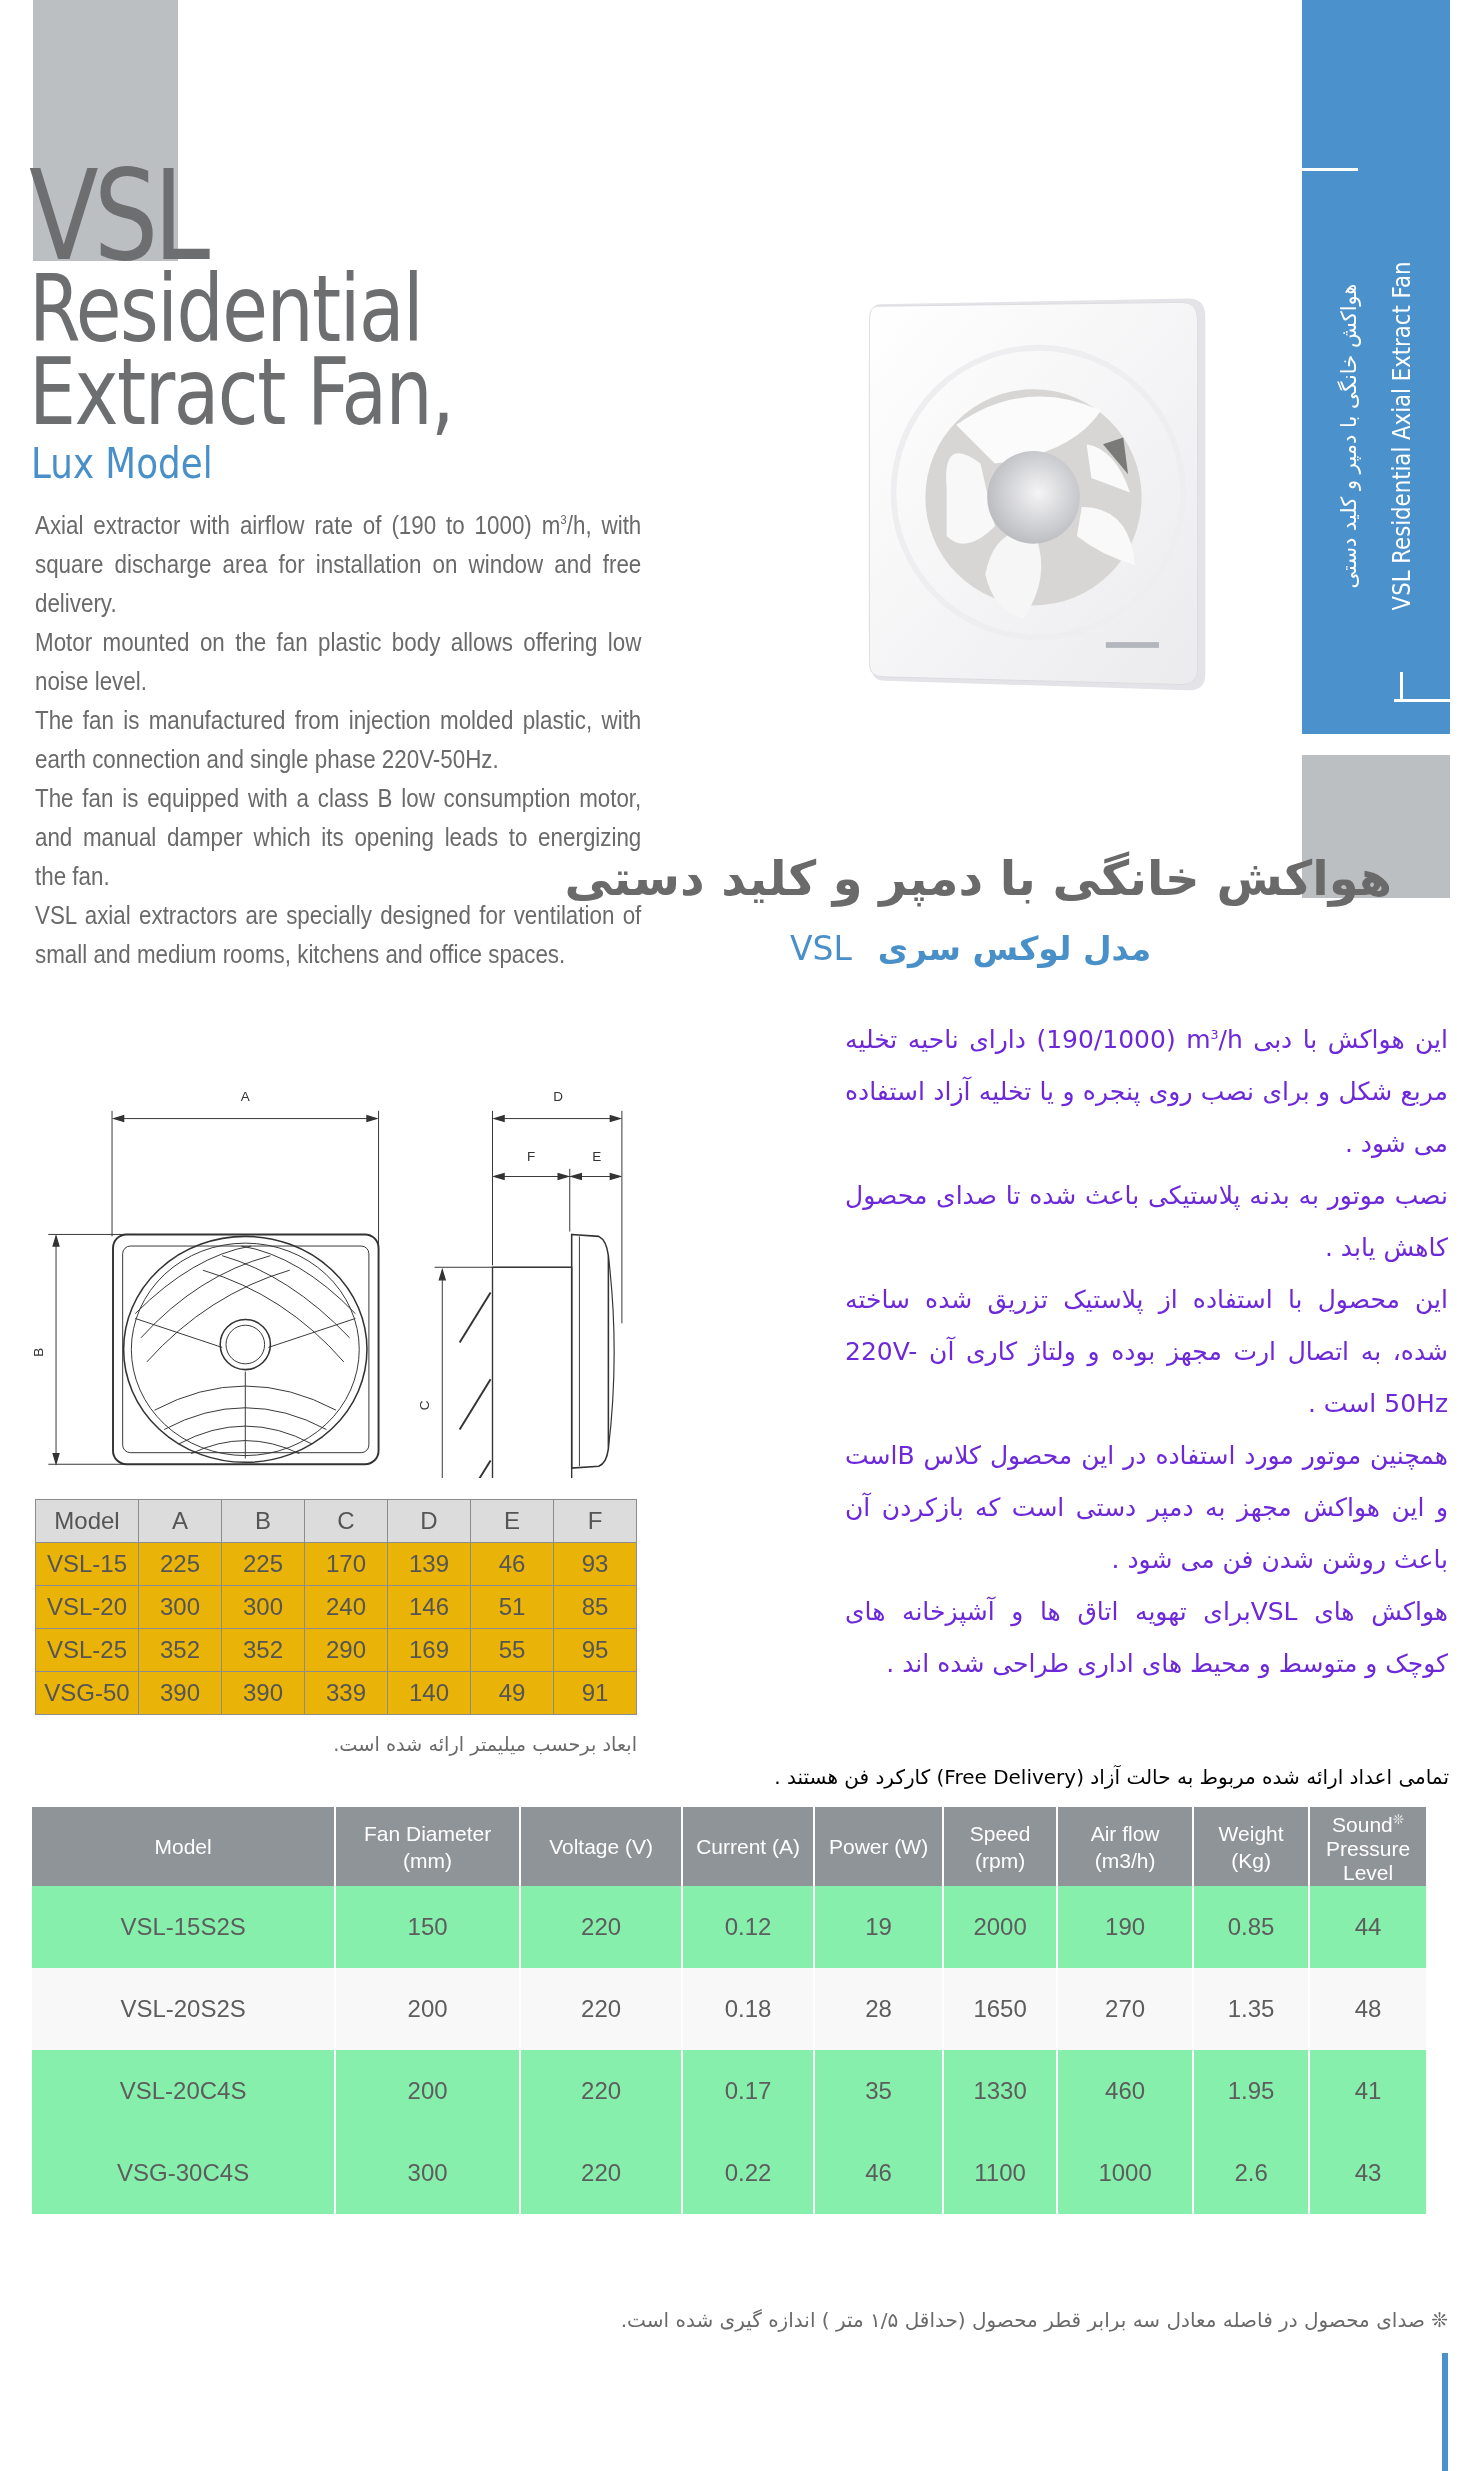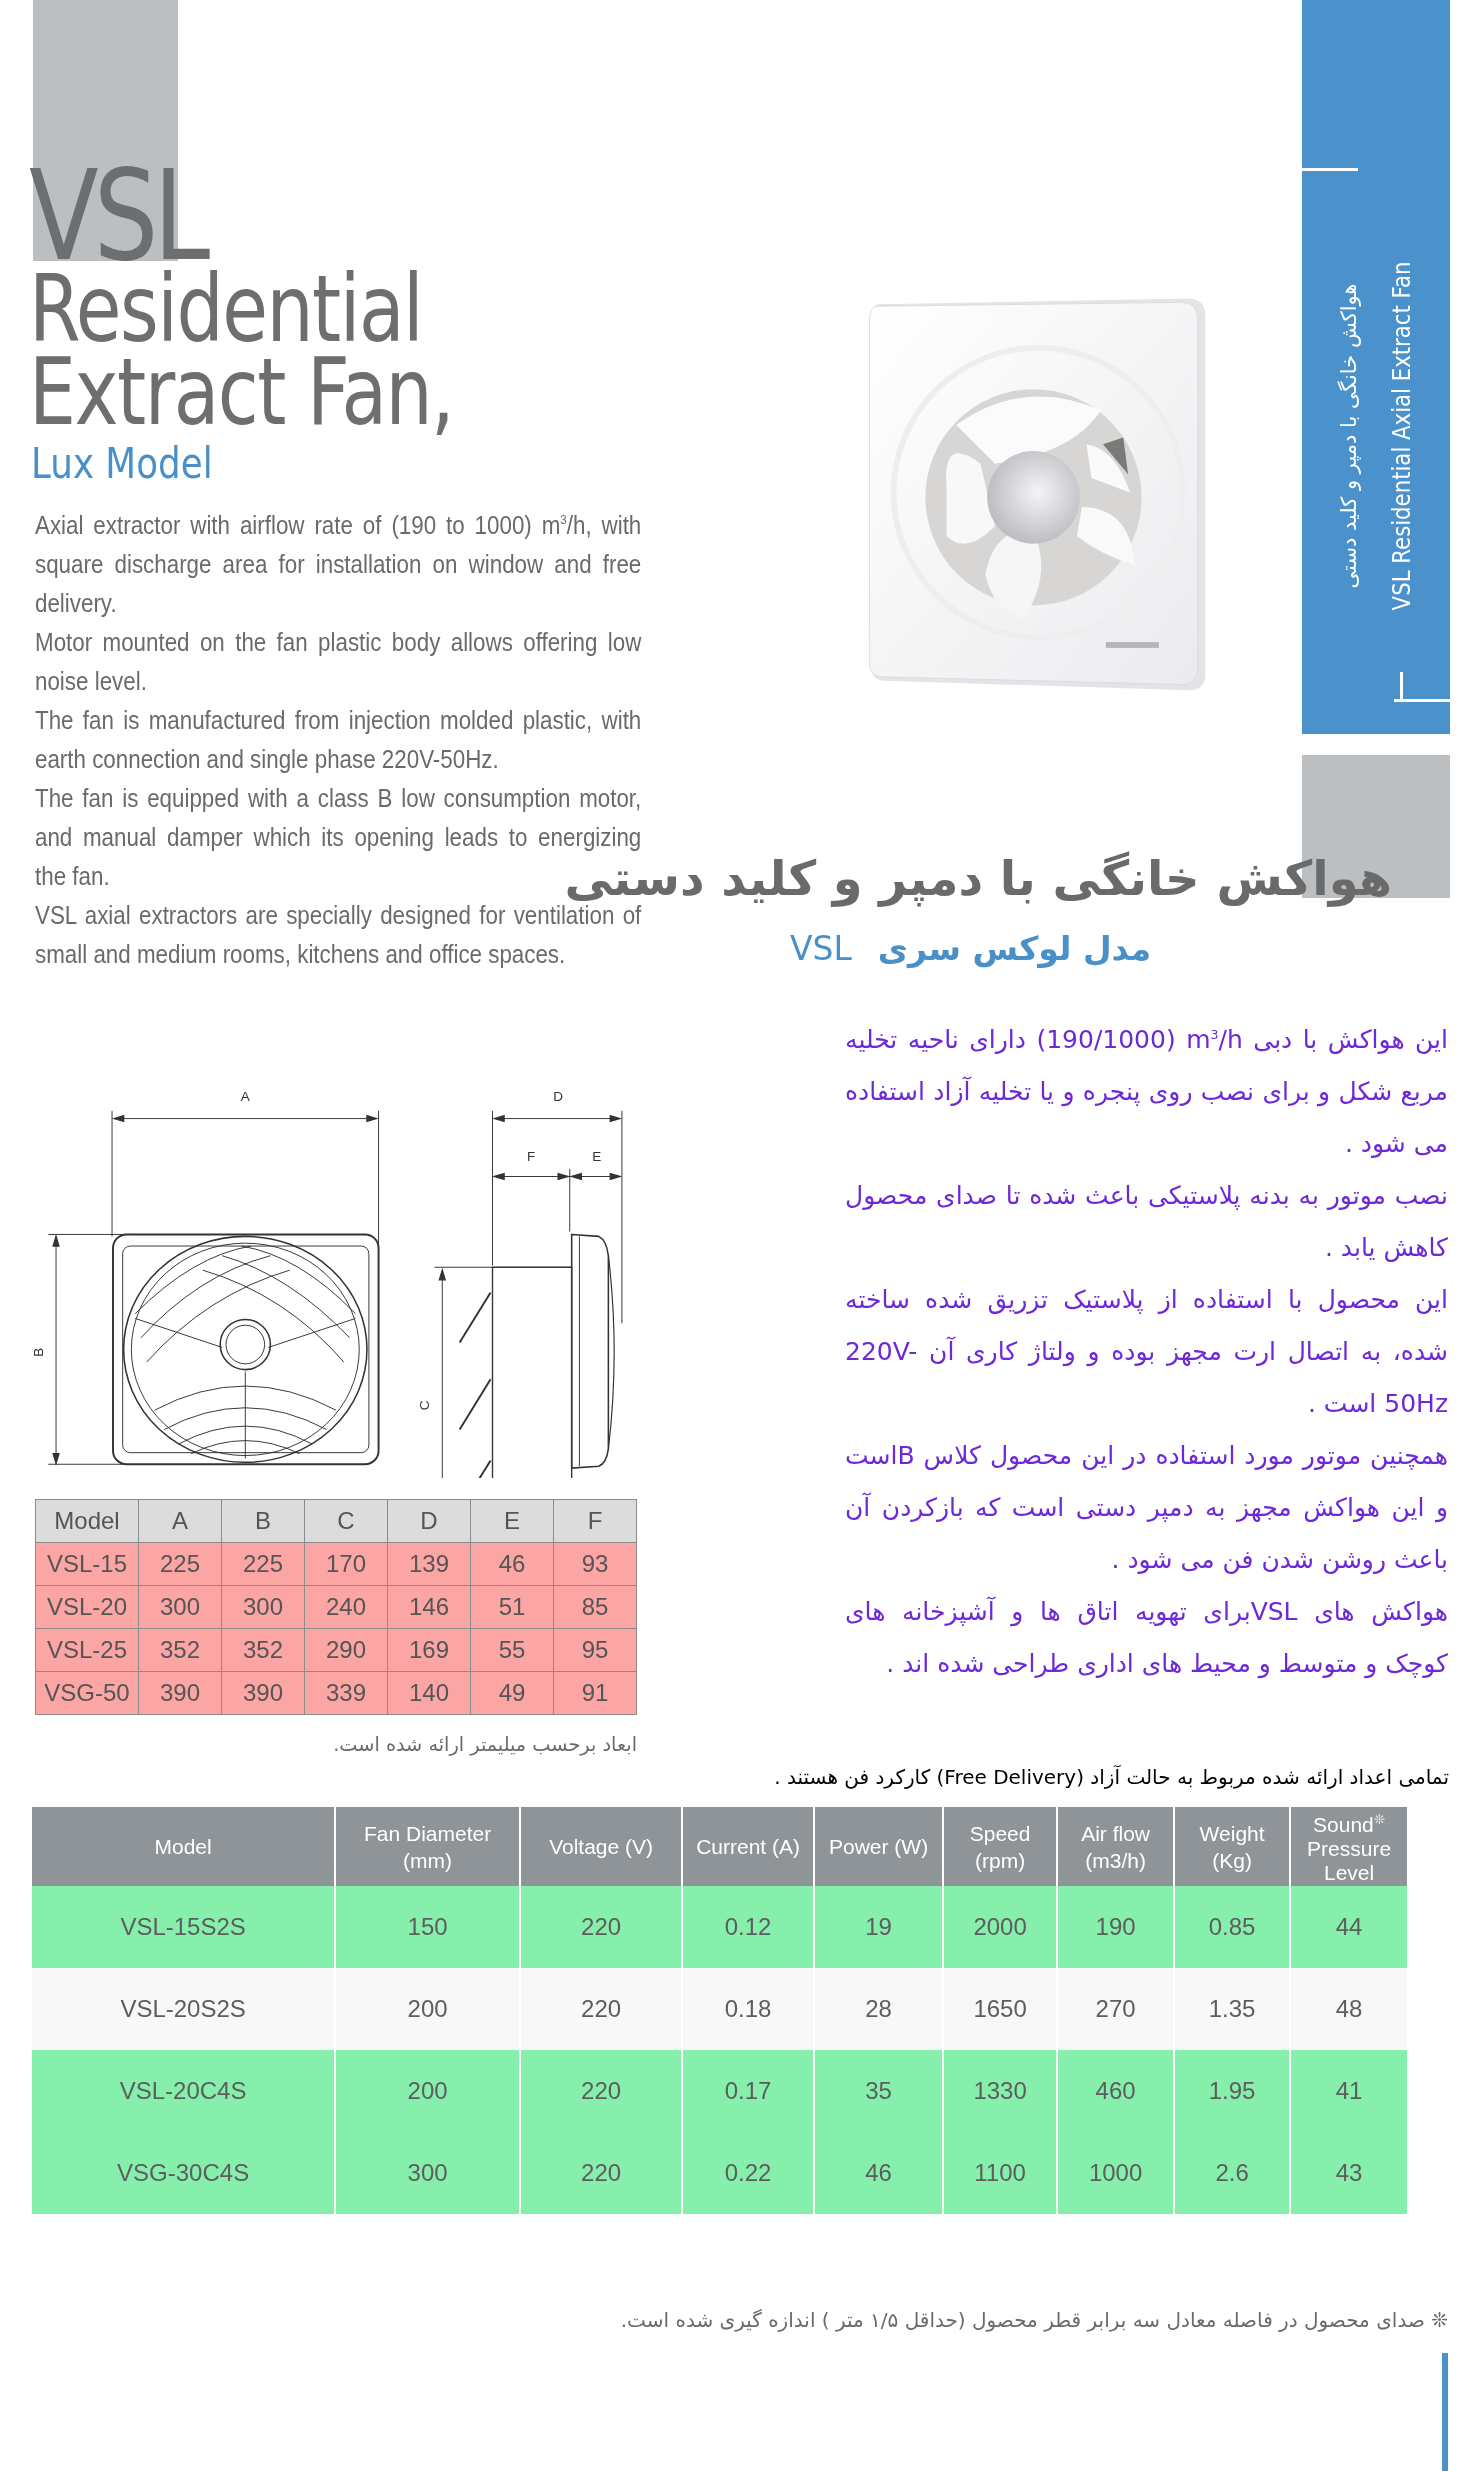--- a/index.html
+++ b/index.html
@@ -39,35 +39,35 @@
   .fa-desc p { margin:0; }
   .fa-desc sup { font-size:12.6px; }
 
   
   .drawing { left:29px; top:1072px; width:618px; height:406px; }
 
   
   .dim-table { left:35px; top:1499px; border-collapse:collapse; font-size:24px; color:#555; }
   .dim-table th, .dim-table td { border:1.9px solid #8c8c8c; text-align:center; height:42px; padding:0; }
   .dim-table th { background:#dcdcdc; font-weight:normal; }
-  .dim-table td { background:#fca5a5; }
+  .dim-table td { background:#eab308; }
   .dim-table .c0 { width:102px; }
   .dim-table .cn { width:82px; }
   .dim-note { left:328px; top:1733px; width:309px; direction:rtl; text-align:right; font-family:"DejaVu Sans", sans-serif; font-size:19.3px; color:#6a6a6a; }
 
   .spec-note { left:792px; top:1765px; width:657px; direction:rtl; text-align:right; font-family:"DejaVu Sans", sans-serif; font-size:20px; color:#000000; white-space:nowrap; }
 
   
   .spec-table { left:33px; top:1807px; border-collapse:separate; border-spacing:2.9px 0; margin-left:-2.9px; font-size:24px; color:#5d5d5d; }
   .spec-table th { background:#8f9499; color:#fff; font-weight:normal; font-size:21px; line-height:27px; height:79px; padding:0; text-align:center; }
   .spec-table td { height:82px; text-align:center; padding:0; }
   .spec-table tr.odd td { background:#86efac; }
   .spec-table tr.even td { background:#f8f8f8; }
   .w-model { width:302px; } .w-dia { width:183px; } .w-volt { width:160px; } .w-cur { width:130px; }
-  .w-pow { width:127px; } .w-spd { width:112px;margin-left:27px; } .w-air { width:115px; } .w-wt { width:114px; } .w-snd { width:116px; }
+  .w-pow { width:127px; } .w-spd { width:112px;margin-left:27px; } .w-air { width:134px; } .w-wt { width:114px; } .w-snd { width:116px; }
   .spec-table sup { font-size:13.5px; color:#e8e8e8; }
 
   .sound-note { left:618px; top:2308px; width:830px; direction:rtl; text-align:right; font-family:"DejaVu Sans", sans-serif; font-size:20px; color:#6a6a6a; white-space:nowrap; }
 
   .accent-bar { left:1442px; top:2353px; width:5.8px; height:119px; background:#4b91cc; }
 </style>
 </head>
 <body>
 
 <div class="abs grey-block-tl"></div>

